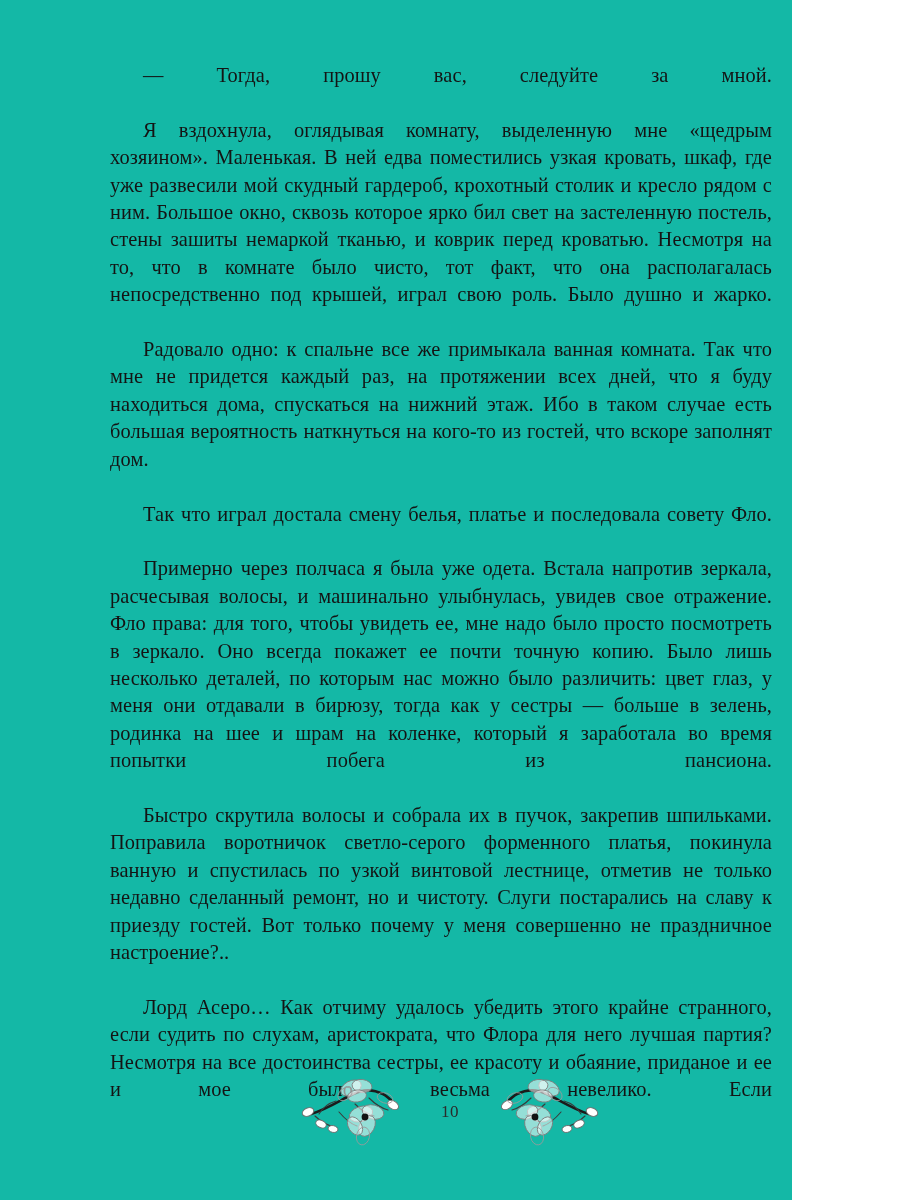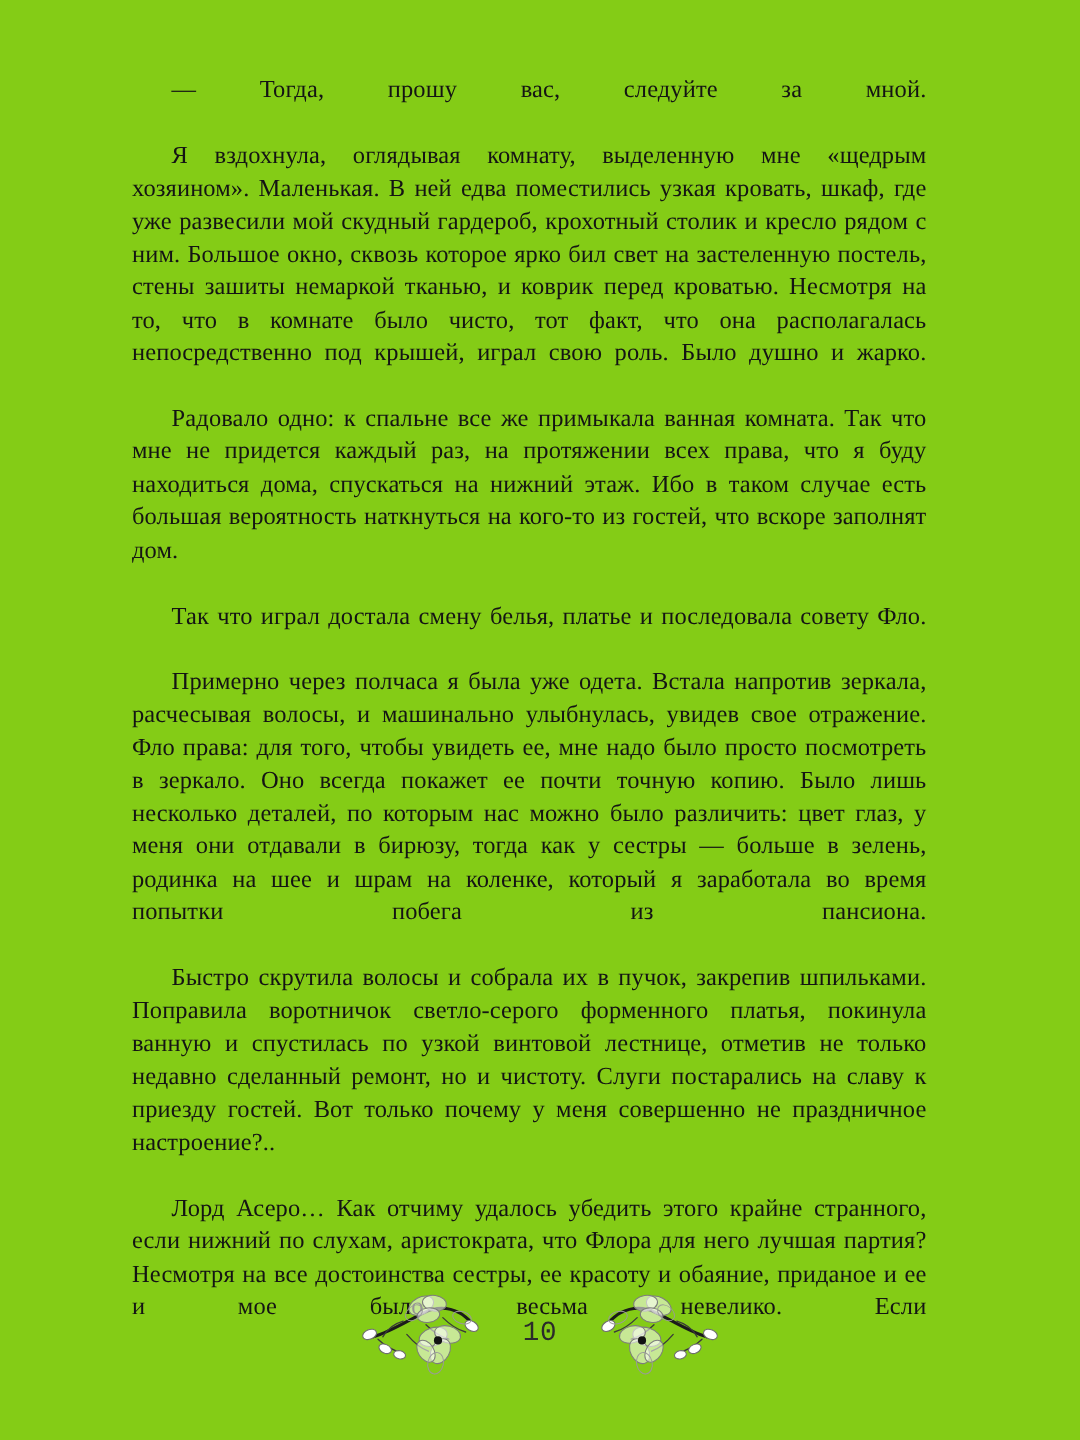--- a/index.html
+++ b/index.html
@@ -14,23 +14,23 @@
     position: relative;
     overflow: hidden;
     font-family: "Liberation Serif", "DejaVu Serif", serif;
     color: #1a1a1a;
     -webkit-font-smoothing: antialiased;
   }
 
   .page {
     position: absolute;
     left: 0; top: 0;
-    width: 900px;
+    width: 792px;
     height: 1200px;
-    background: #84cc16;
+    background: #14b8a6;
   }
 
   
   .text-block {
     position: absolute;
     left: 110px;
     top: 62px;
     width: 662px;
   }
 
@@ -70,22 +70,22 @@
   .ornament {
     width: 112px;
     height: 76px;
     display: block;
   }
   .ornament.flip {
     transform: scaleX(-1);
   }
 
   .page-number {
-    font-family: Liberation Mono, monospace;
-    font-size: 23px;
+    font-family: Liberation Serif, serif;
+    font-size: 17px;
     color: #2b2b2b;
     letter-spacing: 0.5px;
     min-width: 34px;
     text-align: center;
     line-height: 1;
     padding-bottom: 2px;
   }
 
   
   .branch {
@@ -123,25 +123,25 @@
   }
 </style>
 </head>
 <body>
 
 <div class="page">
 
   <div class="text-block">
     <p class="para">— Тогда, прошу вас, следуйте за мной.</p>
     <p class="para">Я вздохнула, оглядывая комнату, выделенную мне «щедрым хозяином». Маленькая. В ней едва поместились узкая кровать, шкаф, где уже развесили мой скудный гардероб, крохотный столик и кресло рядом с ним. Большое окно, сквозь которое ярко бил свет на застеленную постель, стены зашиты немаркой тканью, и коврик перед кроватью. Несмотря на то, что в комнате было чисто, тот факт, что она располагалась непосредственно под крышей, играл свою роль. Было душно и жарко.</p>
-    <p class="para">Радовало одно: к спальне все же примыкала ванная комната. Так что мне не придется каждый раз, на протяжении всех права, что я буду находиться дома, спускаться на нижний этаж. Ибо в таком случае есть большая вероятность наткнуться на кого-то из гостей, что вскоре заполнят дом.</p>
+    <p class="para">Радовало одно: к спальне все же примыкала ванная комната. Так что мне не придется каждый раз, на протяжении всех дней, что я буду находиться дома, спускаться на нижний этаж. Ибо в таком случае есть большая вероятность наткнуться на кого-то из гостей, что вскоре заполнят дом.</p>
     <p class="para">Так что играл достала смену белья, платье и последовала совету Фло.</p>
     <p class="para">Примерно через полчаса я была уже одета. Встала напротив зеркала, расчесывая волосы, и машинально улыбнулась, увидев свое отражение. Фло права: для того, чтобы увидеть ее, мне надо было просто посмотреть в зеркало. Оно всегда покажет ее почти точную копию. Было лишь несколько деталей, по которым нас можно было различить: цвет глаз, у меня они отдавали в бирюзу, тогда как у сестры — больше в зелень, родинка на шее и шрам на коленке, который я заработала во время попытки побега из пансиона.</p>
     <p class="para">Быстро скрутила волосы и собрала их в пучок, закрепив шпильками. Поправила воротничок светло-серого форменного платья, покинула ванную и спустилась по узкой винтовой лестнице, отметив не только недавно сделанный ремонт, но и чистоту. Слуги постарались на славу к приезду гостей. Вот только почему у меня совершенно не праздничное настроение?..</p>
-    <p class="para">Лорд Асеро… Как отчиму удалось убедить этого крайне странного, если нижний по слухам, аристократа, что Флора для него лучшая партия? Несмотря на все достоинства сестры, ее красоту и обаяние, приданое и ее и мое было весьма невелико. Если</p>
+    <p class="para">Лорд Асеро… Как отчиму удалось убедить этого крайне странного, если судить по слухам, аристократа, что Флора для него лучшая партия? Несмотря на все достоинства сестры, ее красоту и обаяние, приданое и ее и мое было весьма невелико. Если</p>
   </div>
 
   <div class="footer">
 
     <svg class="ornament" viewBox="0 0 112 76" aria-hidden="true">
 
       <path class="branch" d="M12 40 C26 36, 40 27, 54 20 C64 15, 74 15, 84 20 C88 22, 92 26, 96 30"></path>
 
       <path class="twig" d="M16 42 C22 48, 30 52, 38 54"></path>
       <path class="twig" d="M20 40 C24 33, 30 29, 37 27"></path>

